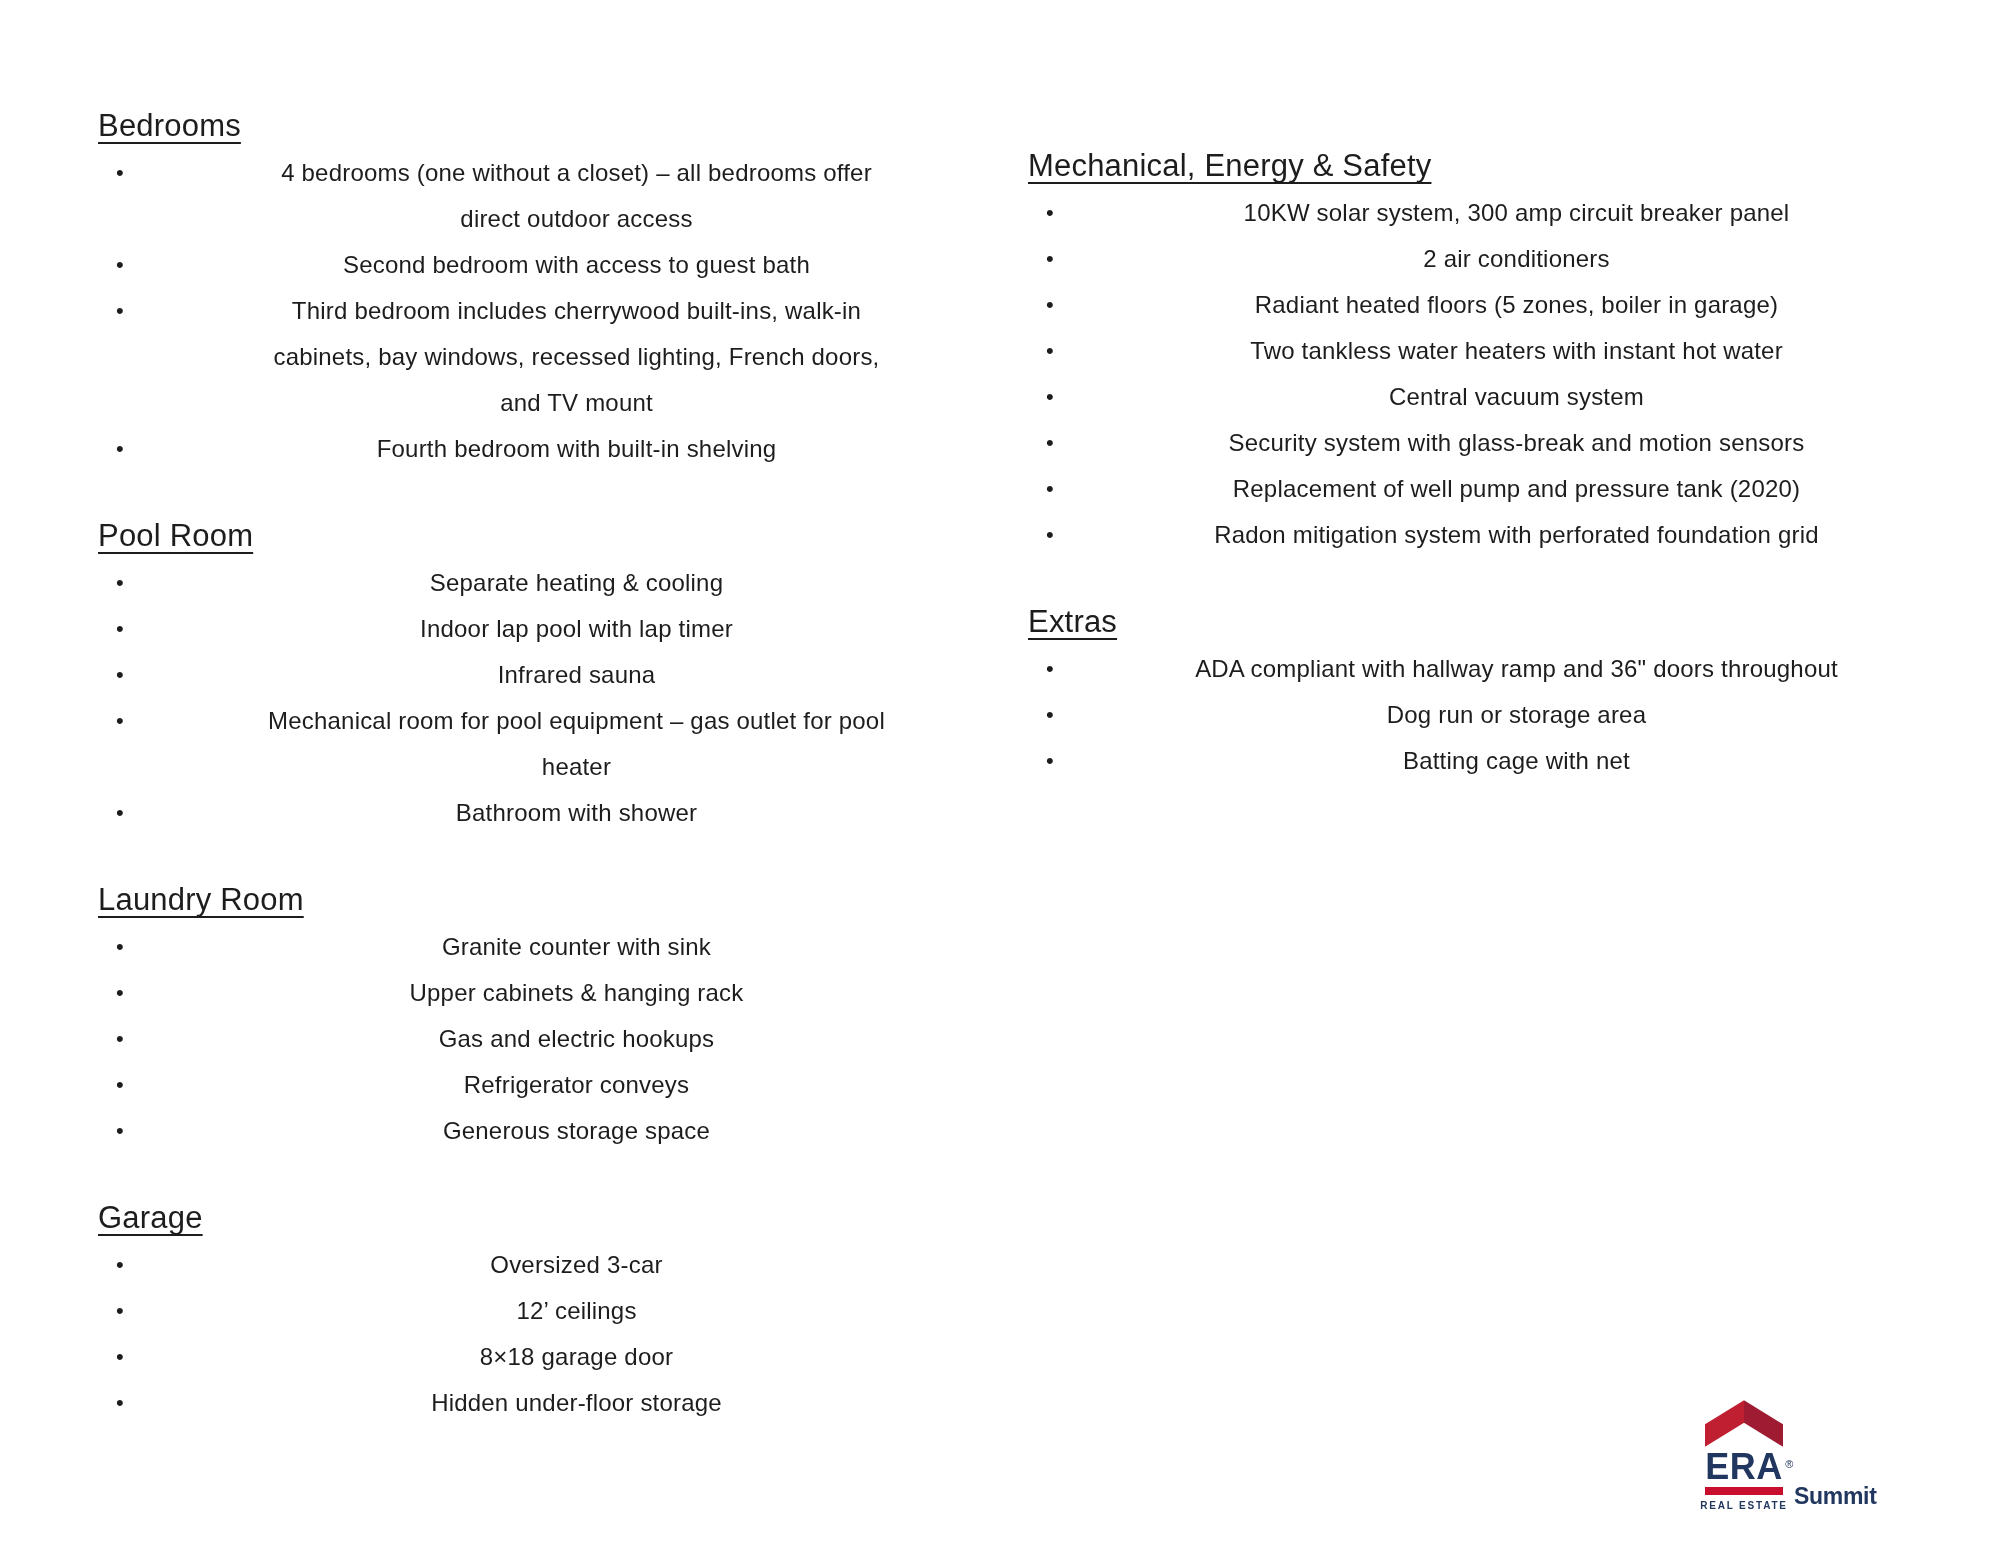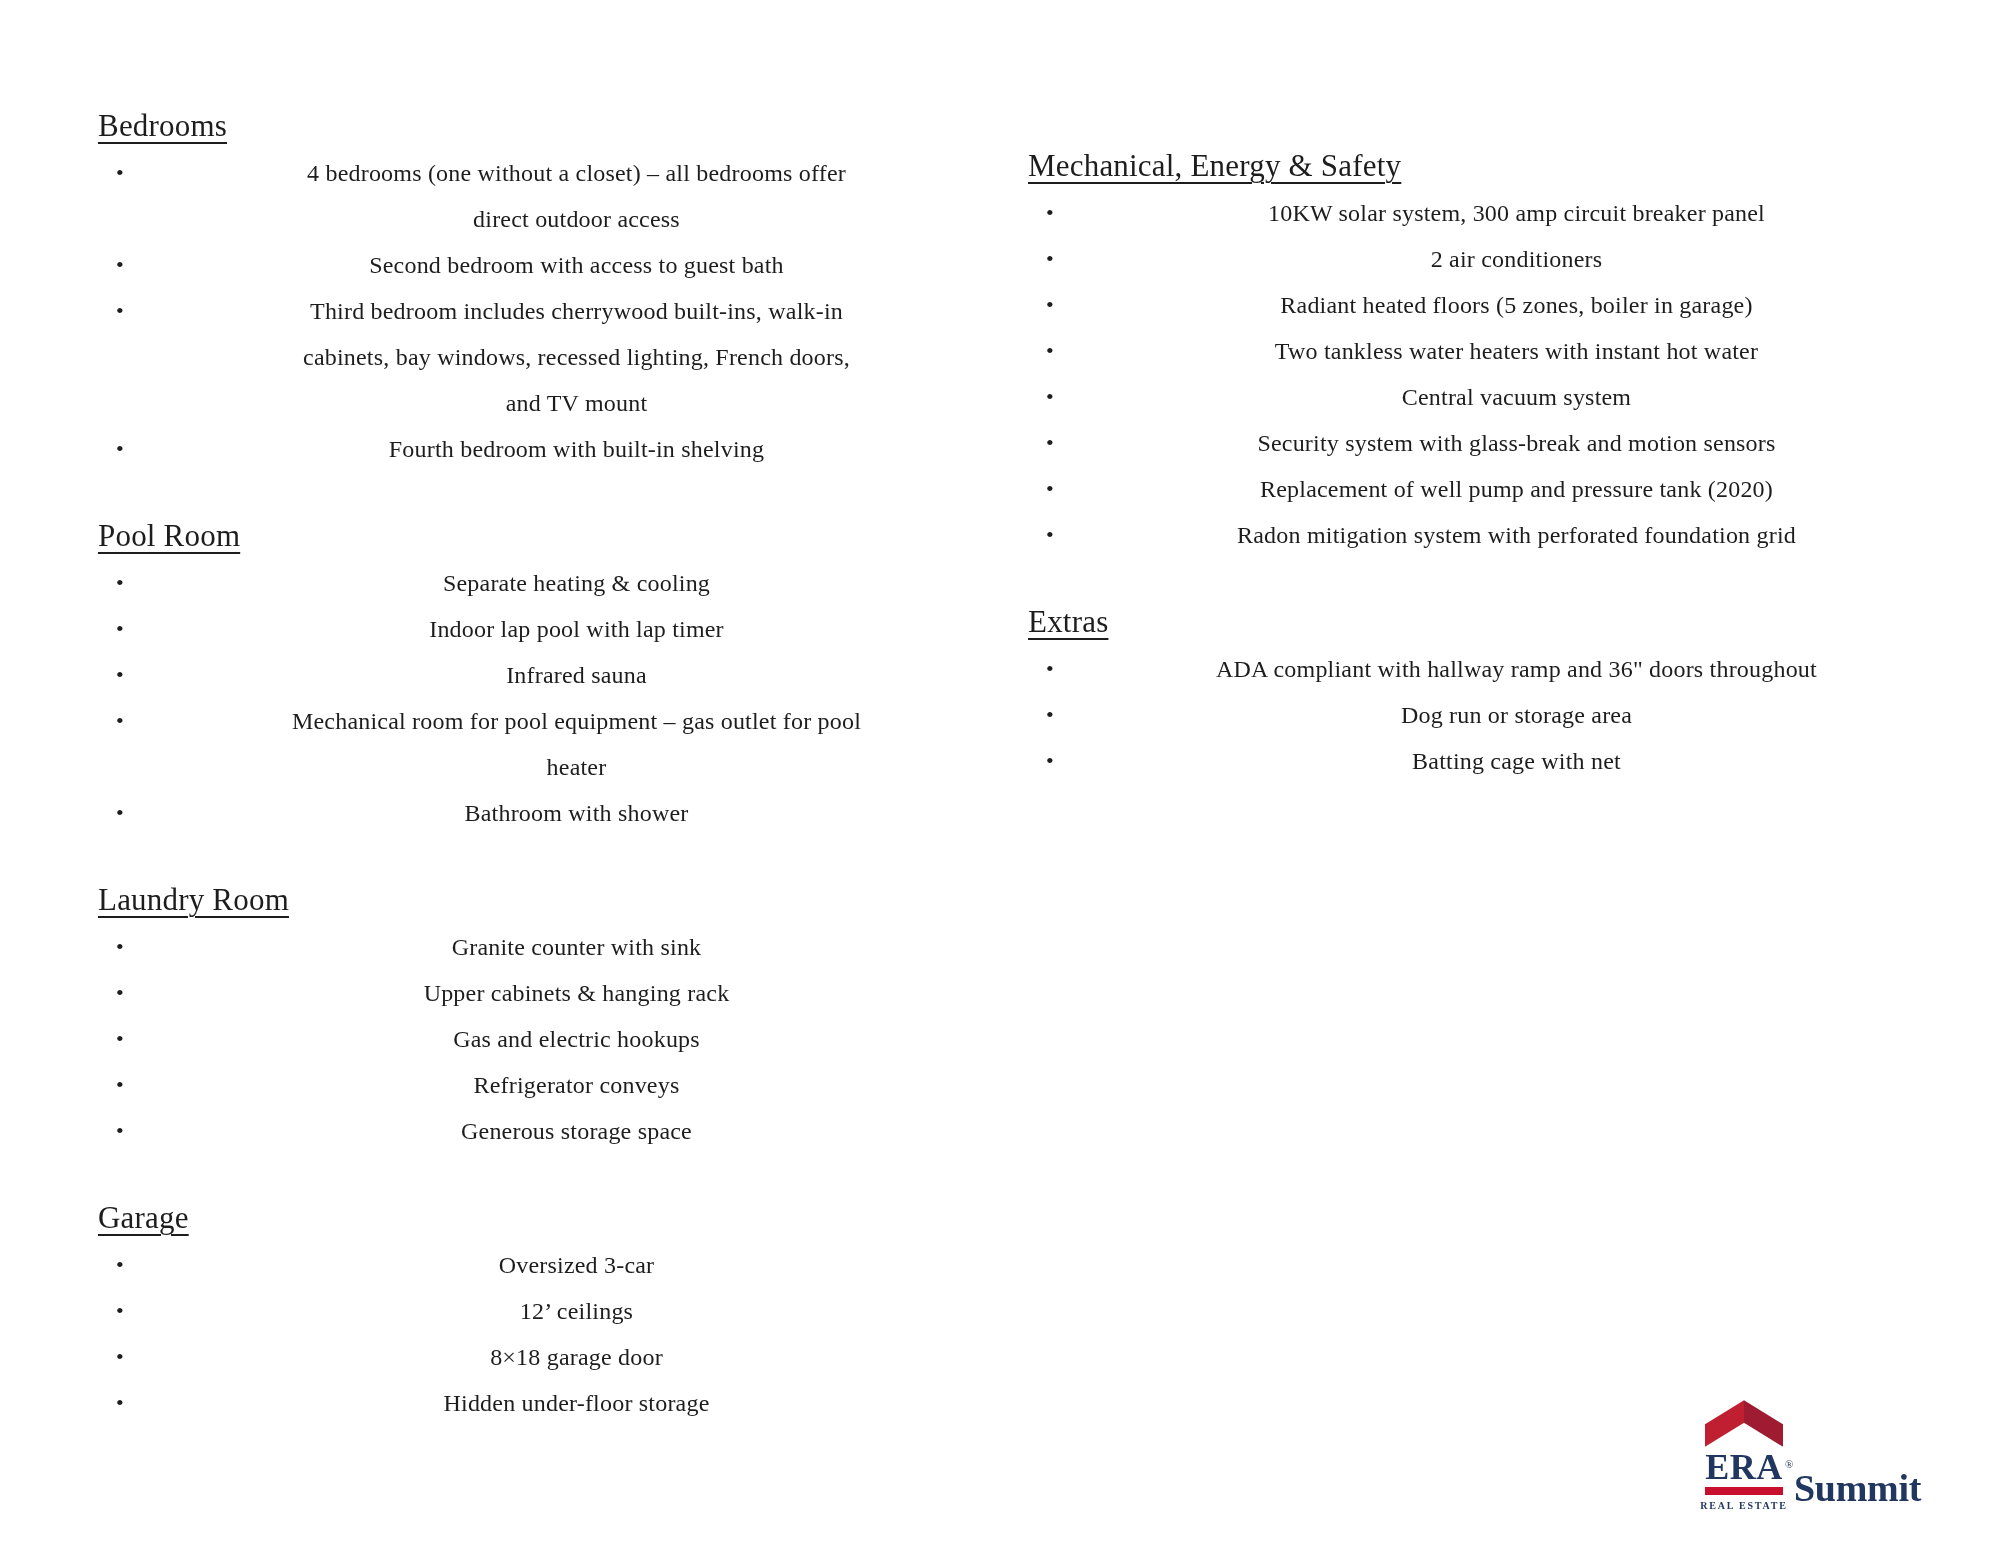--- a/index.html
+++ b/index.html
@@ -1,20 +1,20 @@
 <!DOCTYPE html>
 <html style="--roof_left: #BF1F30; --roof_right: #9E1B31; --bar_red: #C8102E; --navy: #21375F;"><head>
 <meta charset="utf-8">
 <style>
   html,body { margin:0; padding:0; background:#ffffff; }
   .page {
     position:relative;
     width:2000px; height:1545px;
     background:#ffffff;
-    font-family:Liberation Serif, serif;
+    font-family:Liberation Sans, sans-serif;
     color:#1d1d1d;
     overflow:hidden;
   }
   .column { position:absolute; }
   .col-left  { left:98px;  top:110px; width:915px; }
   .col-right { left:1028px; top:150px; width:935px; }
 
   .section { margin:0 0 48px 0; }
   .heading {
     font-size:31px;
@@ -80,21 +80,21 @@
   }
   .era-sub {
     font-size:10px;
     font-weight:700;
     letter-spacing:1.8px;
     color:var(--navy,#21375F);
     margin-top:5px;
     white-space:nowrap;
   }
   .summit {
-    font-size:38px;
+    font-size:23px;
     font-weight:700;
     letter-spacing:-0.3px;
     color:var(--navy,#21375F);
     margin-left:10px;
     padding-bottom:1px;
   }
 </style>
 </head>
 <body>
 

